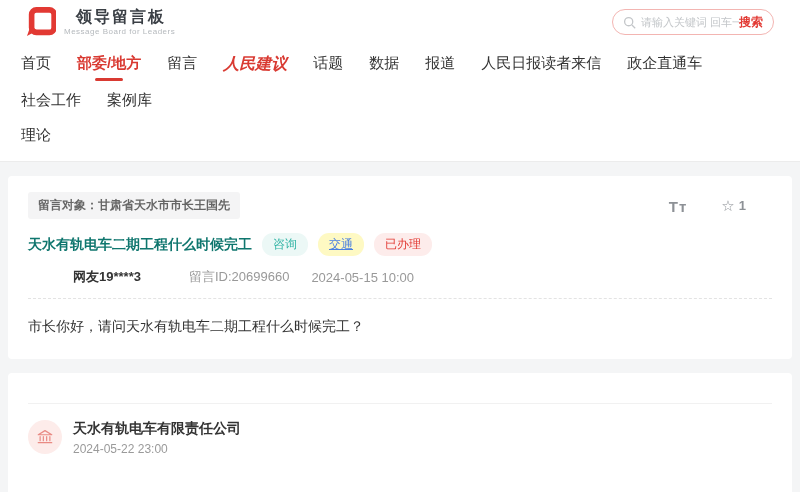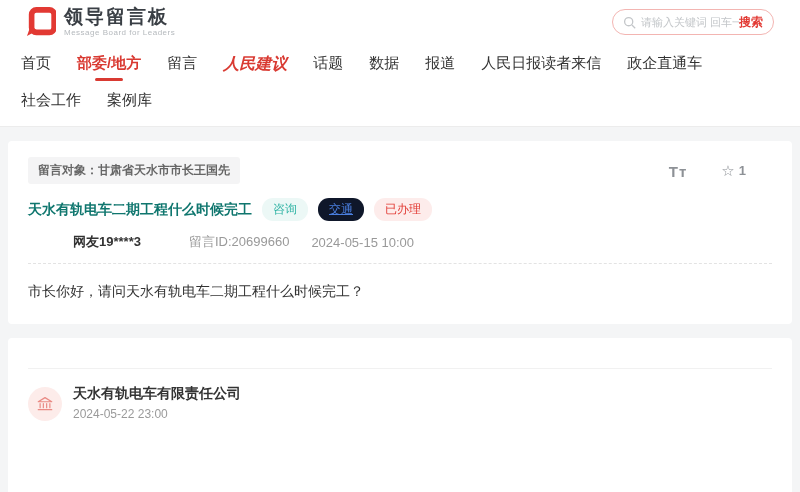--- a/index.html
+++ b/index.html
@@ -4,21 +4,21 @@
 <style>
   * { margin:0; padding:0; box-sizing:border-box; }
   html,body { width:800px; height:492px; overflow:hidden; background:#f4f5f6;
     font-family:"Liberation Sans","DejaVu Sans",sans-serif; color:#333; }
 
   
   .topbar { background:#fff; height:44px; display:flex; align-items:center;
     justify-content:space-between; padding:0 26px; }
   .logo { display:flex; align-items:center; gap:8px; }
   .logo-icon { width:30px; height:30px; flex:0 0 auto; }
-  .logo-text-zh { font-size:19px; font-weight:bold; color:#3a3f45; letter-spacing:2px; line-height:1; }
+  .logo-text-zh { font-size:16px; font-weight:bold; color:#3a3f45; letter-spacing:2px; line-height:1;margin-left:12px; }
   .logo-text-en { font-size:8px; color:#b5b9bd; letter-spacing:0.5px; margin-top:2px; }
   .searchbox { display:flex; align-items:center; width:162px; height:26px;
     border:1px solid #f3b5b2; border-radius:13px; padding:0 10px; background:#fff; }
   .searchbox svg { flex:0 0 auto; }
   .search-input { border:none; outline:none; flex:1; min-width:0; font-size:11px;
     color:#666; margin-left:5px; font-family:inherit; }
   .search-input::placeholder { color:#c3c6c9; }
   .search-btn { font-size:12px; color:#e23933; background:none; border:none;
     cursor:pointer; font-family:inherit; padding:0; font-weight:bold; }
 
@@ -45,33 +45,33 @@
   .head-tools { display:flex; align-items:flex-end; gap:34px; margin-right:26px; }
   .font-toggle { font-size:15px; color:#8d9196; cursor:pointer; letter-spacing:1px; }
   .star-wrap { display:flex; align-items:center; gap:4px; color:#8d9196;
     font-size:13px; cursor:pointer; }
   .star-glyph { font-size:15px; }
 
   .title-row { display:flex; align-items:center; gap:10px; margin-top:14px; }
   .msg-title { font-size:14px; font-weight:bold; color:#0f766e; }
   .tag { font-size:12px; padding:3px 11px; border-radius:11px; white-space:nowrap; }
   .tag-0 { color:#2fb3a4; background:#ecf8f6; }
-  .tag-1 { color:#4a7fe0; background:#0f172a;text-decoration:underline; }
+  .tag-1 { color:#4a7fe0; background:#fef9c3;text-decoration:underline; }
   .tag-2 { color:#e23933; background:#fdeceb; }
 
   .meta-row { display:flex; align-items:center; margin-top:12px; font-size:13px; color:#999; }
   .meta-author { color:#333; font-weight:bold; margin-right:48px;margin-left:45px; }
   .meta-id { margin-right:22px; }
   .dash-sep { border-top:1px dashed #e3e3e3; margin-top:12px; }
   .msg-body { margin-top:16px; font-size:14px; color:#333; line-height:1.6; padding-bottom:6px; }
 
   .reply-section-title { font-size:16px; font-weight:bold; color:#222; }
   .reply-divider { border-top:1px solid #f1f1f1; margin:14px 0 16px; }
 
-  .reply-item { display:flex; align-items:flex-end; }
+  .reply-item { display:flex; align-items:flex-start; }
   .org-avatar { width:34px; height:34px; border-radius:50%; background:#fdecea;
     display:flex; align-items:center; justify-content:center; flex:0 0 auto; }
   .reply-main { margin-left:11px; flex:1; min-width:0; }
   .org-name { font-size:14px; font-weight:bold; color:#333; }
   .reply-date { font-size:12px; color:#9a9a9a; margin-top:4px; }
 </style>
 </head>
 <body>
 
 <header class="topbar">
@@ -101,20 +101,23 @@
     <a class="nav-item active">部委/地方</a>
     <a class="nav-item">留言</a>
     <a class="nav-item brand">人民建议</a>
     <a class="nav-item">话题</a>
     <a class="nav-item">数据</a>
     <a class="nav-item">报道</a>
     <a class="nav-item">人民日报读者来信</a>
     <a class="nav-item">政企直通车</a>
     <a class="nav-item">社会工作</a>
     <a class="nav-item">案例库</a>
+  </div>
+  <div class="nav-row">
+    <a class="nav-item">理论</a>
   </div>
 </nav>
 
 <main class="content">
 
   <section class="card">
     <div class="msg-head">
       <span class="target-badge">留言对象：甘肃省天水市市长王国先</span>
       <div class="head-tools">
         <span class="font-toggle">Tᴛ</span>

